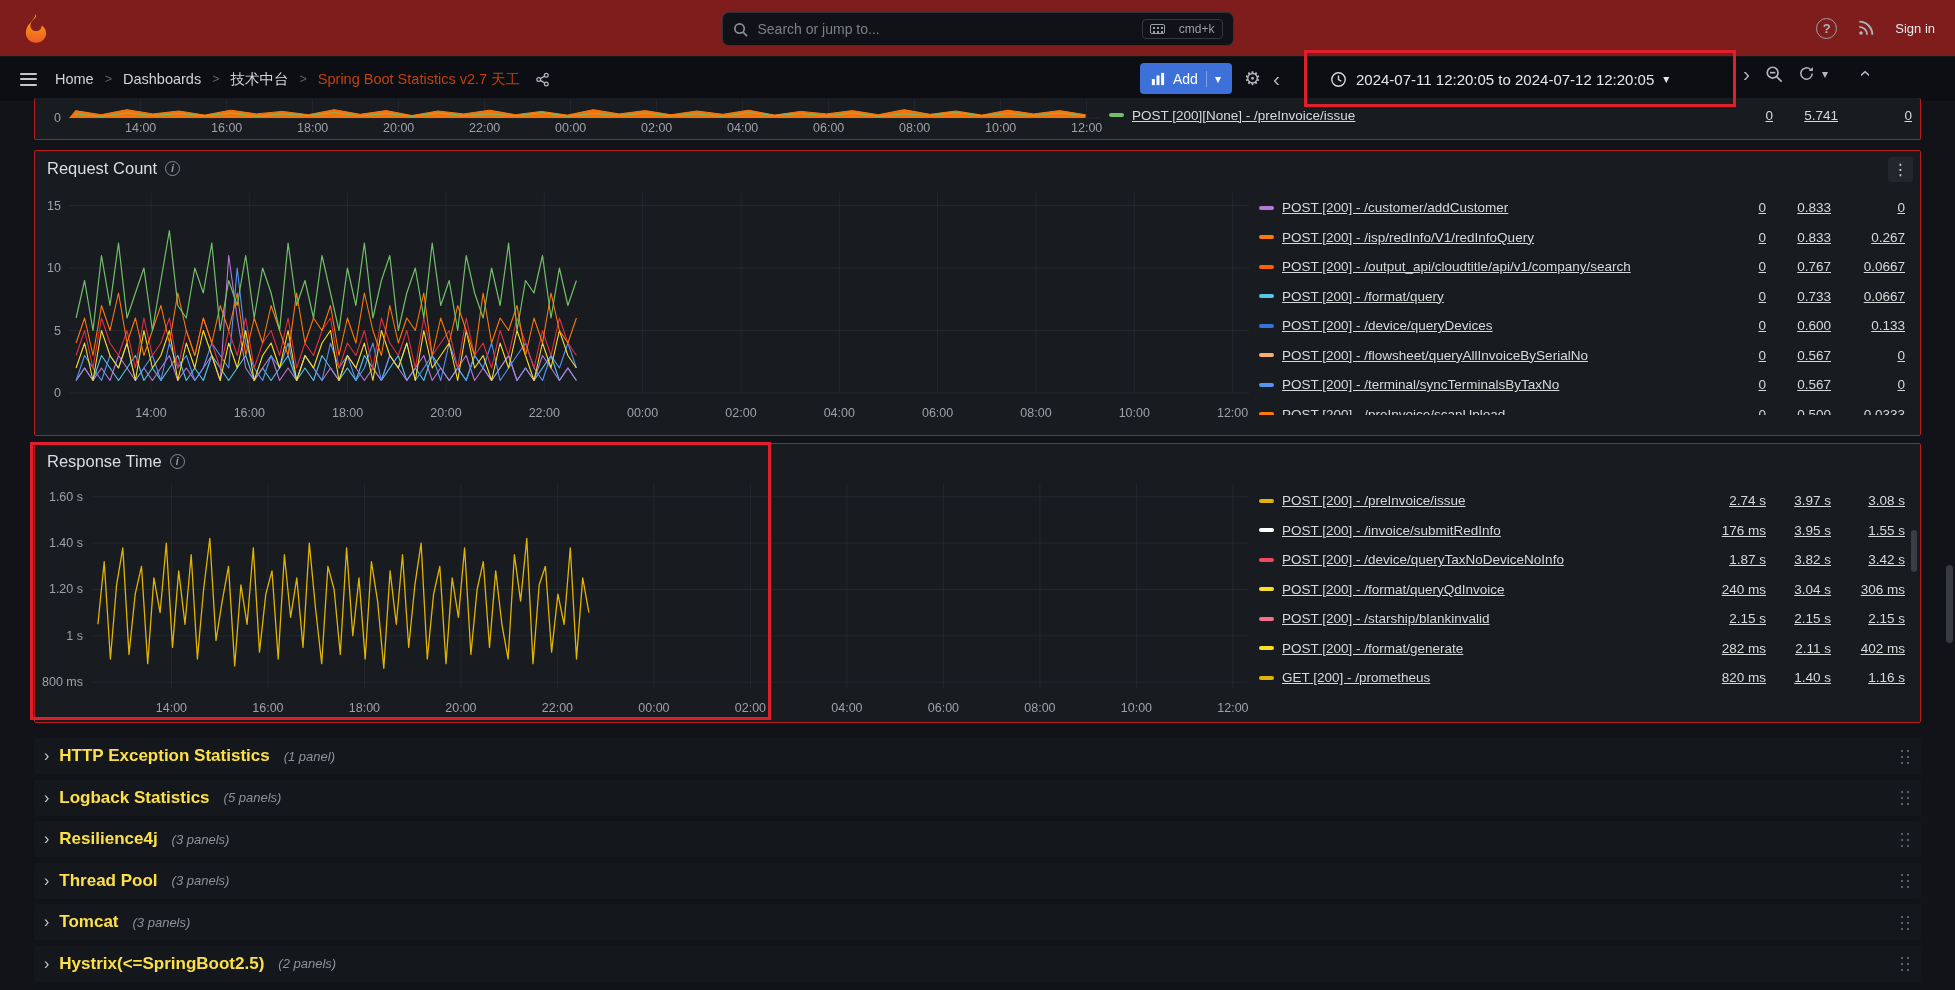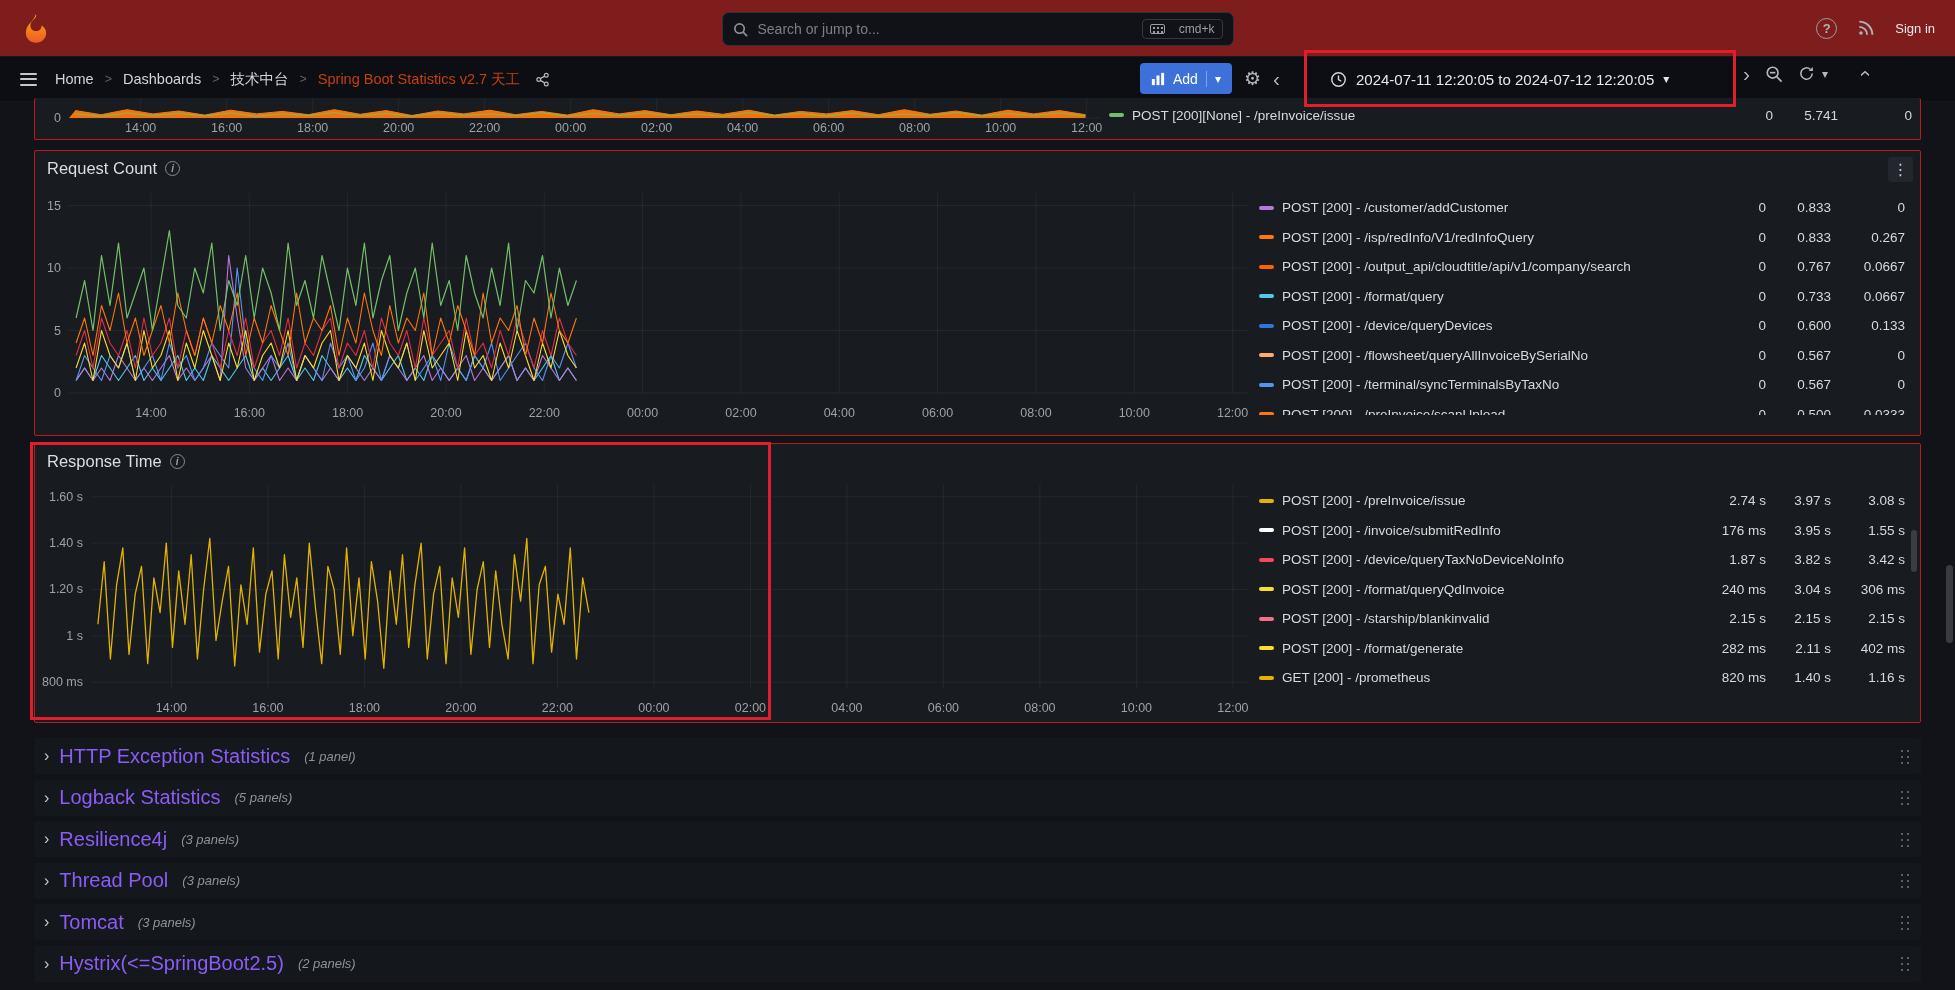--- a/index.html
+++ b/index.html
@@ -42,38 +42,38 @@
   
   .panel{position:absolute;background:#181b1f;border:1px solid #b91c1c;border-radius:2px;overflow:hidden;}
   .p-head{height:34px;display:flex;align-items:center;padding:0 12px;gap:8px;}
   .p-title{font-size:16.5px;font-weight:500;color:#dcdde0;cursor:pointer;}
   .info-circ{width:15px;height:15px;border:1.3px solid #878c95;border-radius:50%;color:#9aa0a8;font-size:10px;display:flex;align-items:center;justify-content:center;font-style:italic;font-weight:700;}
   .kebab{position:absolute;right:7px;top:6px;width:25px;height:25px;background:#24262d;border-radius:3px;color:#c7c9cd;display:flex;align-items:center;justify-content:center;font-size:16px;cursor:pointer;}
   .p-body{display:flex;padding:0 4px;}
   svg.chart text{fill:#9da1a8;font-size:12.5px;font-family:inherit;}
 
   
-  .legend{width:650px;padding:8px 4px 0 0;overflow:hidden;}
+  .legend{width:650px;padding:8px 4px 0 0;overflow:hidden;text-decoration:underline;}
   .lrow{display:flex;align-items:center;height:29.5px;font-size:13.5px;color:#d8d9da;}
   .ldash{width:15px;height:4px;border-radius:2px;margin-right:8px;flex:none;}
   .llabel{flex:1;white-space:nowrap;overflow:hidden;text-overflow:ellipsis;cursor:pointer;}
   .lval{width:65px;text-align:right;flex:none;white-space:nowrap;}
   .lval:last-child{width:74px;}
   .legend-scroll{position:absolute;right:3px;top:52px;width:6px;height:42px;background:#3a3d45;border-radius:3px;}
 
   
   .sliver .p-body{padding:0 4px;}
   .sliver .legend{flex:1;width:auto;padding-top:5px;}
   .sliver .lrow{height:24px;}
 
   
   .rows{position:absolute;left:34px;top:738px;width:1887px;}
   .crow{height:36px;margin-bottom:5.5px;display:flex;align-items:center;background:rgba(24,27,31,.55);border-radius:2px;cursor:pointer;}
   .crow .rchev{color:#c6c9cd;font-size:16px;margin:0 10px 0 10px;}
-  .crow .rtitle{font-weight:400;font-size:20px;color:#8b5cf6;}
+  .crow .rtitle{font-weight:700;font-size:17px;color:#fde047;}
   .crow .rcount{font-style:italic;font-size:13px;color:#8d929b;margin-left:14px;}
   .drag-dots{margin-left:auto;margin-right:10px;width:12px;height:17px;background-image:radial-gradient(circle,#5a5e66 1.3px,transparent 1.5px);background-size:6px 6px;cursor:grab;}
 
   
   .anno{position:absolute;border:3px solid #e01f2d;pointer-events:none;z-index:60;}
   .anno-time{left:1304px;top:50px;width:432px;height:57px;}
   .anno-resp{left:30px;top:442px;width:741px;height:278px;}
   .vthumb{position:absolute;right:2px;top:565px;width:7px;height:78px;background:#383b42;border-radius:4px;cursor:pointer;z-index:40;}
 </style>
 </head>

